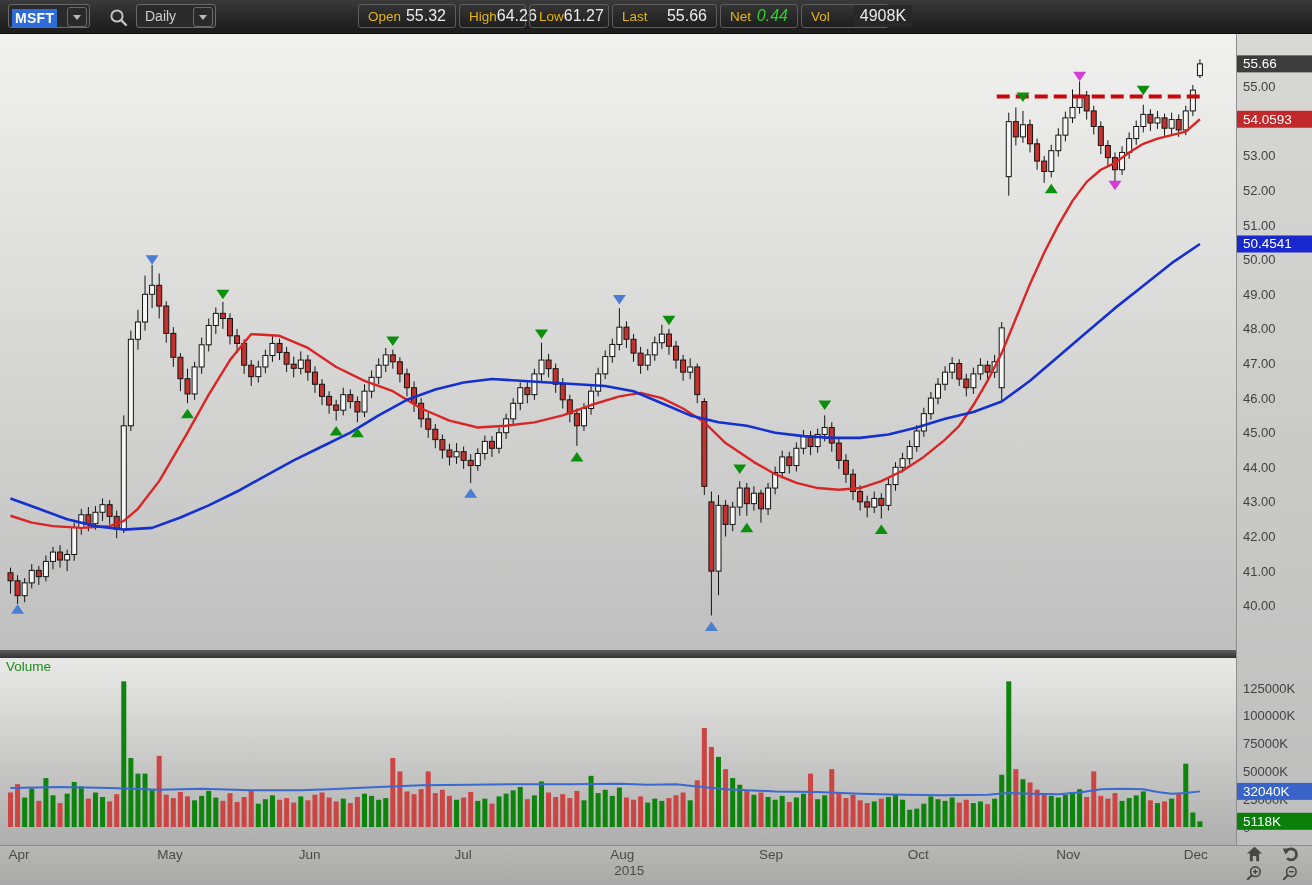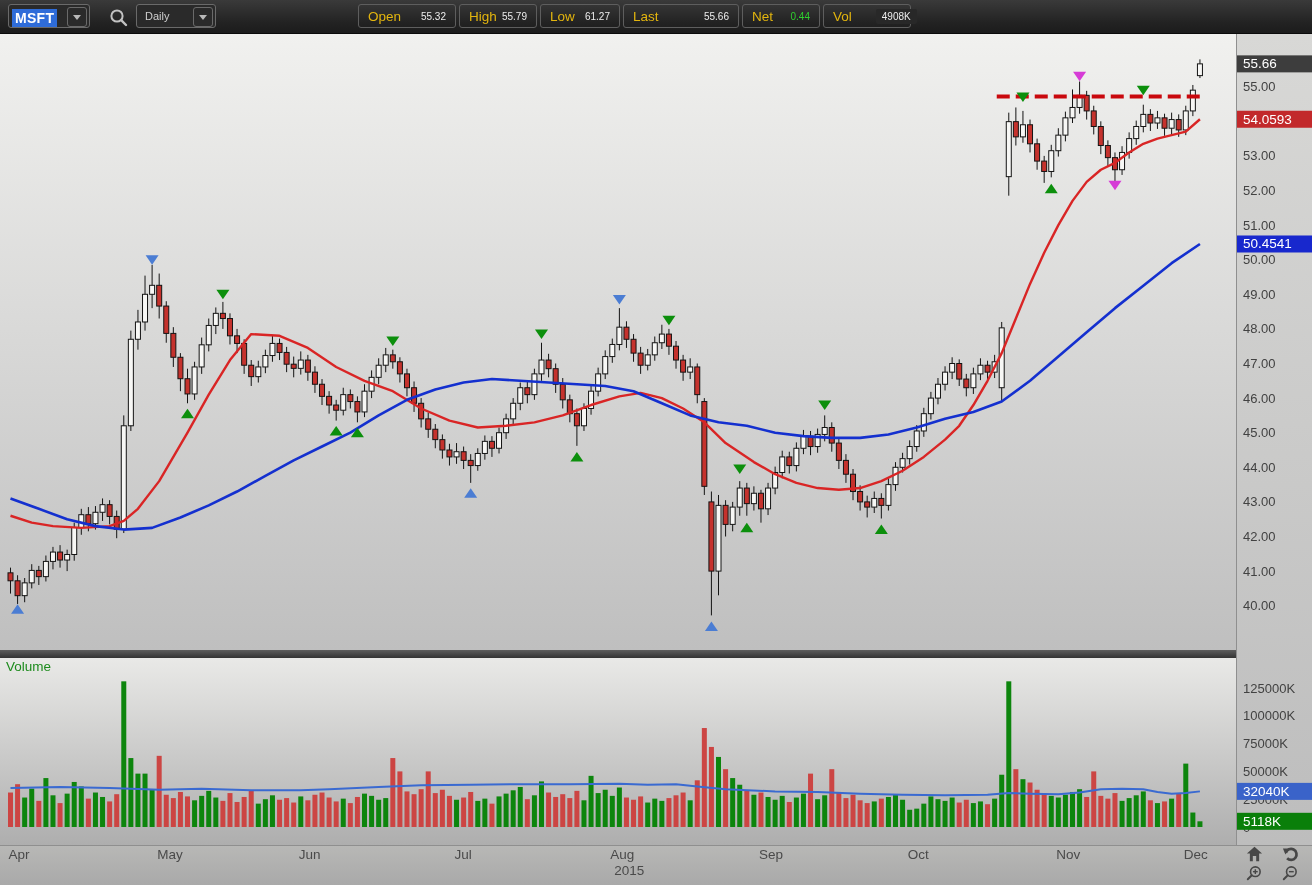--- a/index.html
+++ b/index.html
@@ -10,29 +10,29 @@
     background:linear-gradient(#3a3a3a,#222 70%,#1c1c1c);border-bottom:1px solid #0b0b0b;z-index:5;}
   .field{position:absolute;top:4px;height:24px;border:1px solid #6a6a6a;border-radius:3px;
     background:#2a2a2a;display:flex;align-items:center;box-sizing:border-box;}
   .symbol-field{left:8px;width:82px;align-items:flex-end;}
   .sym-text{margin-left:3px;background:#2e6cd9;color:#fff;font-size:14px;padding:1px 3px;font-weight:bold;letter-spacing:.3px;}
   .drop-btn{position:absolute;right:2px;top:2px;width:18px;height:18px;border:1px solid #6a6a6a;border-radius:3px;
     display:flex;align-items:center;justify-content:center;}
   .caret{width:0;height:0;border-left:4px solid transparent;border-right:4px solid transparent;border-top:5px solid #b9b9b9;}
   .search-btn{position:absolute;left:107px;top:6px;width:22px;height:22px;display:flex;align-items:center;justify-content:center;}
   .period-field{left:136px;width:80px;}
-  .period-text{margin-left:8px;color:#cfcfcf;font-size:11px;}
+  .period-text{margin-left:8px;color:#cfcfcf;font-size:14px;}
   .quotes{position:absolute;left:358px;top:4px;display:flex;gap:3px;height:24px;}
   .qbox{border:1px solid #5e5e5e;border-radius:3px;display:flex;align-items:center;
     justify-content:space-between;padding:0 9px;box-sizing:border-box;text-align:right;}
-  .qbox:nth-child(1){width:98px}.qbox:nth-child(2){width:78px}.qbox:nth-child(3){width:80px}
-  .qbox:nth-child(4){width:116px}.qbox:nth-child(5){width:78px}.qbox:nth-child(6){width:88px}
+  .qbox:nth-child(1){width:98px}.qbox:nth-child(2){width:67px}.qbox:nth-child(3){width:80px}
+  .qbox:nth-child(4){width:105px}.qbox:nth-child(5){width:78px}.qbox:nth-child(6){width:88px}
   .q-label{color:#e3b50e;font-size:13.5px;}
-  .q-value{color:#ececec;font-size:10px;}
-  .qbox:nth-child(5) .q-value{color:#2fcf2f;}
+  .q-value{color:#ececec;font-size:16px;}
+  .qbox:nth-child(5) .q-value{color:#2fcf2f;font-style:italic;}
   .qbox:nth-child(6) .q-value{background:#282828;border-radius:2px;padding:2px 6px;margin-right:-4px;margin-left:24px;}
   
   #chart-wrap{position:absolute;left:0;top:0;width:1312px;height:885px;}
   
   .corner-tools{position:absolute;right:4px;bottom:3px;width:72px;height:37px;
     display:grid;grid-template-columns:1fr 1fr;z-index:6;}
   .tool-btn{display:flex;align-items:center;justify-content:center;cursor:pointer;}
 </style>
 </head>
 <body>
@@ -678,21 +678,21 @@
           <span class="caret"></span>
         </span>
     </div>
     <div class="quotes">
       <div class="qbox">
         <span class="q-label">Open</span>
         <span class="q-value">55.32</span>
       </div>
       <div class="qbox">
         <span class="q-label">High</span>
-        <span class="q-value">55.79</span>
+        <span class="q-value">64.26</span>
       </div>
       <div class="qbox">
         <span class="q-label">Low</span>
         <span class="q-value">61.27</span>
       </div>
       <div class="qbox">
         <span class="q-label">Last</span>
         <span class="q-value">55.66</span>
       </div>
       <div class="qbox">

